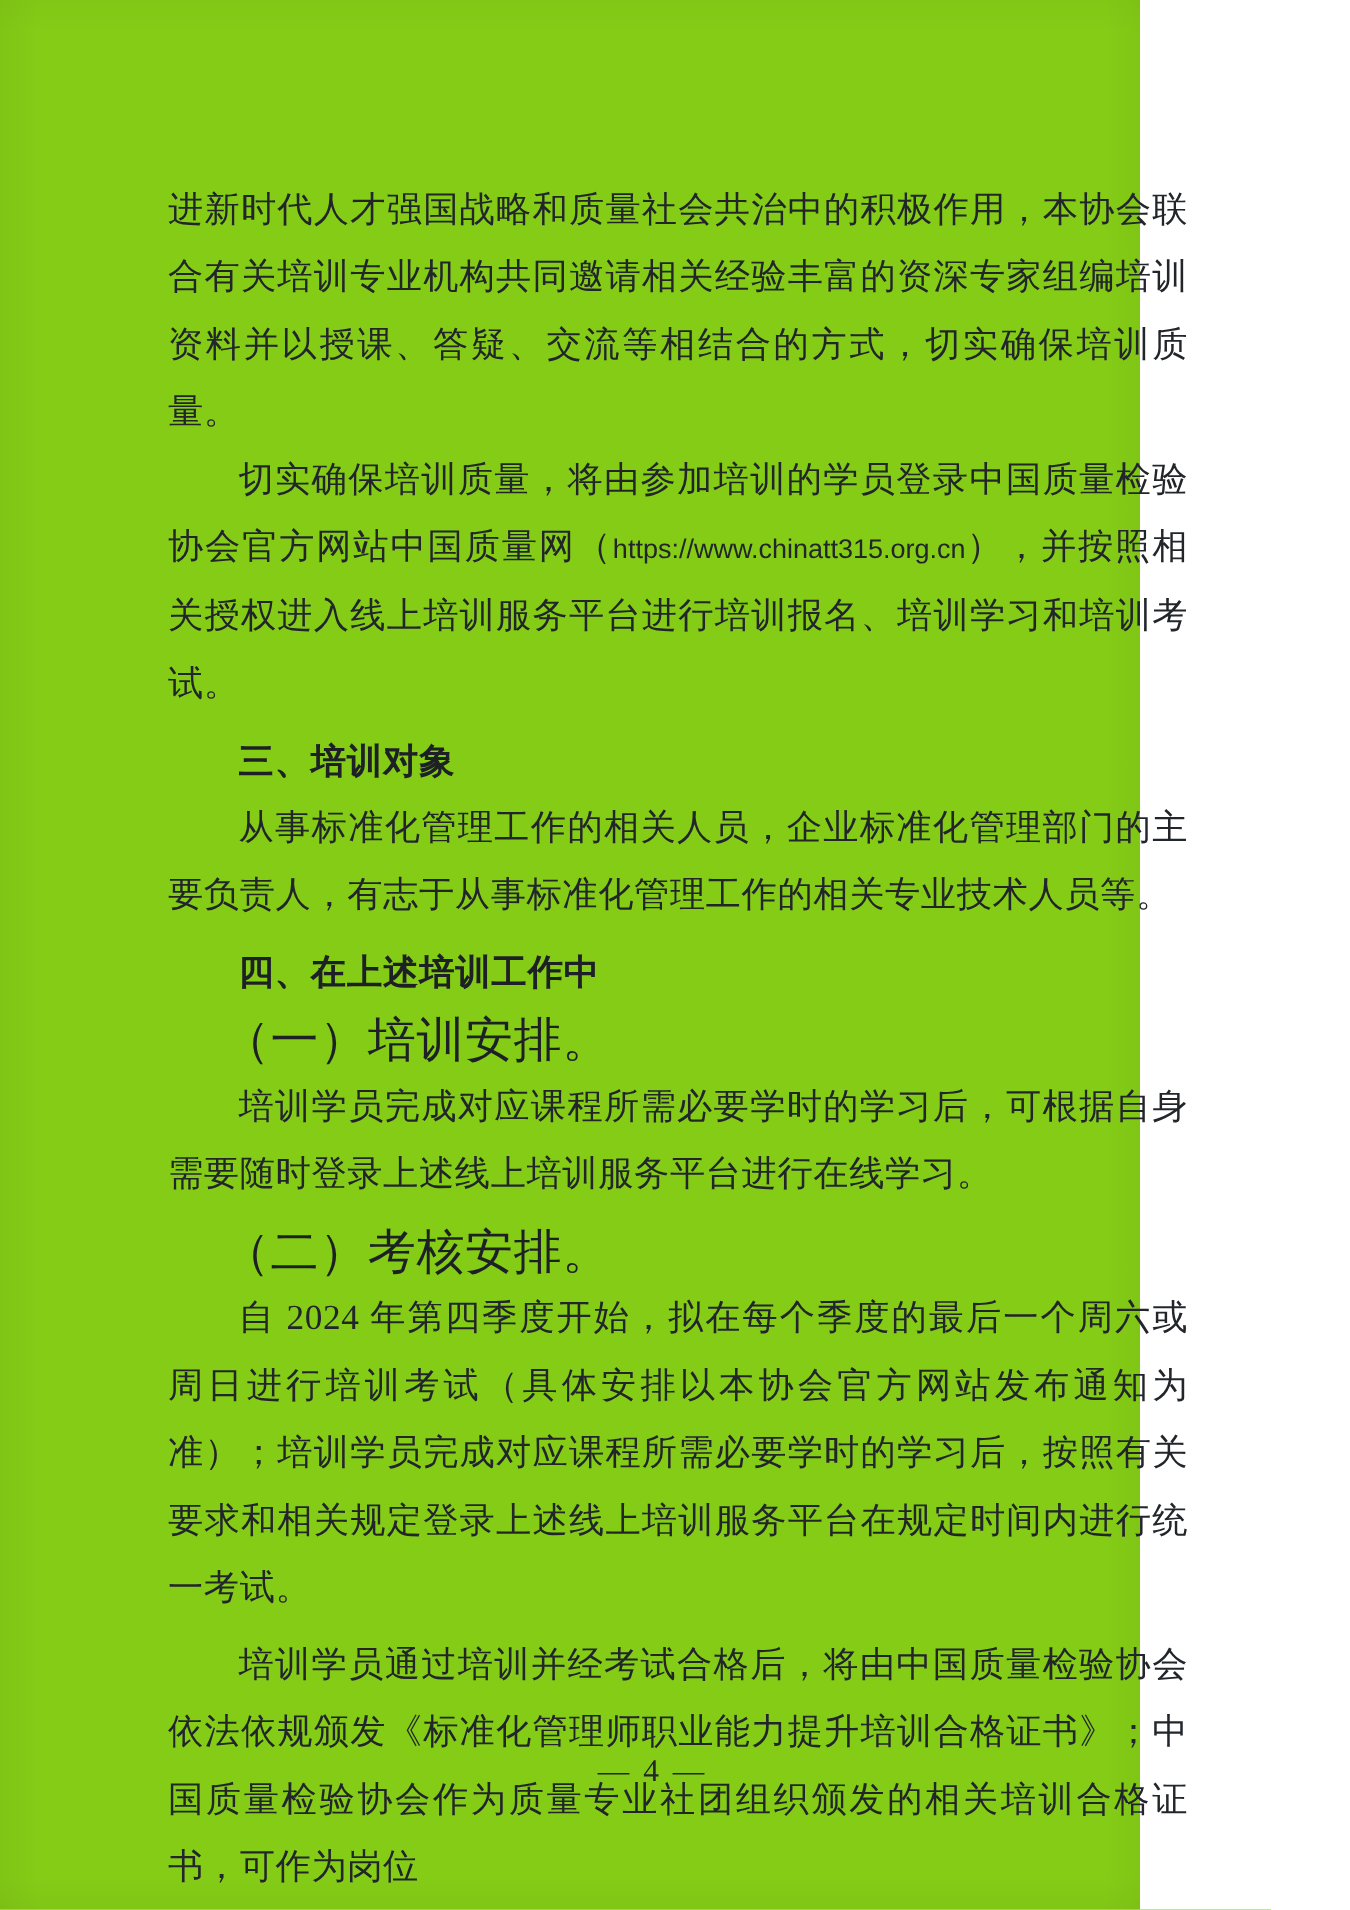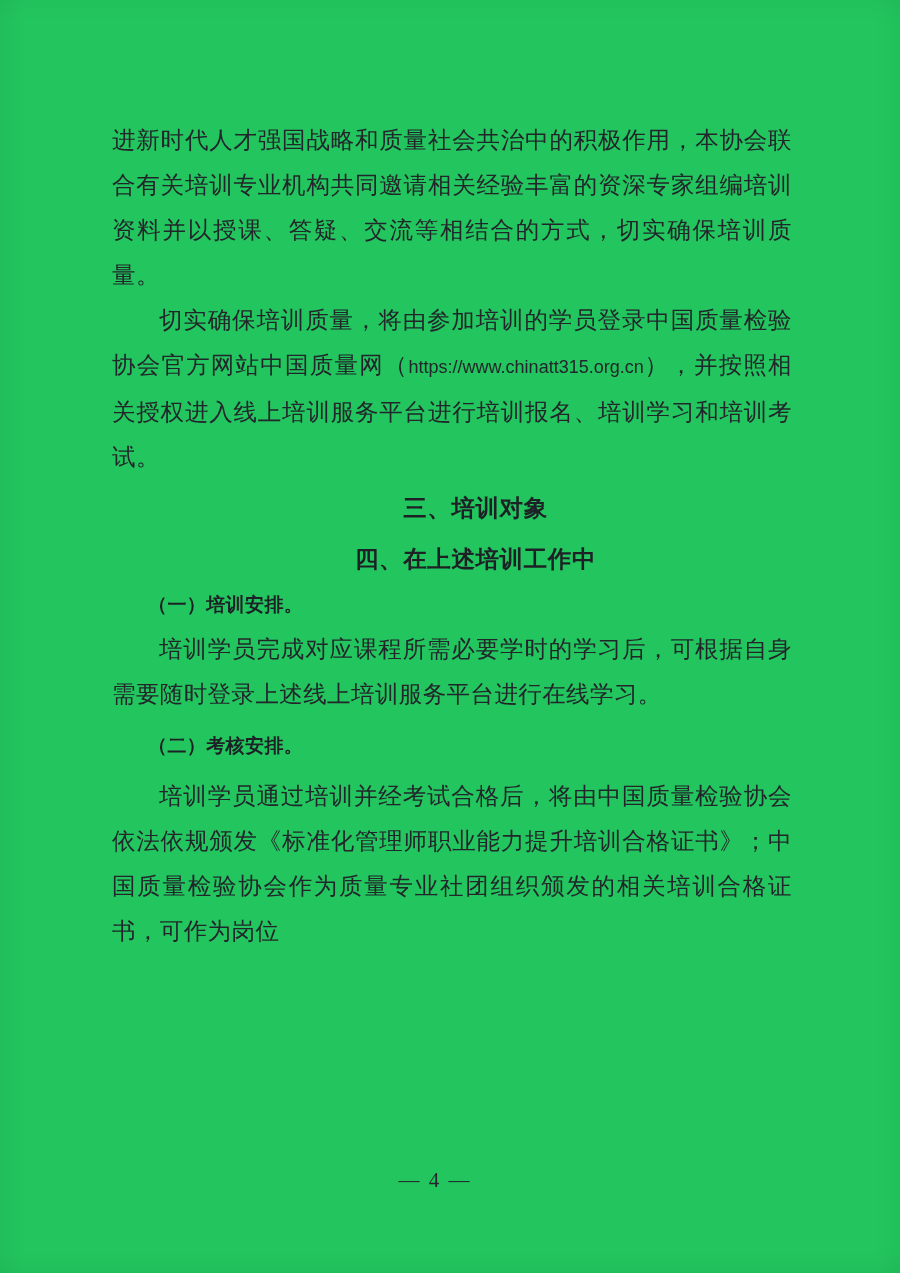--- a/index.html
+++ b/index.html
@@ -8,23 +8,23 @@
   }
   body {
     width: 900px;
     height: 1273px;
     background: #ffffff;
     font-family: "Liberation Serif", serif;
     overflow: hidden;
   }
   .page {
     position: relative;
-    width: 900px;
+    width: 760px;
     height: 1273px;
-    background: #22c55e;
+    background: #84cc16;
     box-sizing: border-box;
   }
   
   .page::before {
     content: "";
     position: absolute;
     inset: 0;
     background:
       linear-gradient(to right, rgba(0,0,0,0.035) 0px, rgba(0,0,0,0.0) 26px),
       linear-gradient(to left, rgba(0,0,0,0.030) 0px, rgba(0,0,0,0.0) 24px),
@@ -53,27 +53,26 @@
   }
   .heading {
     font-size: 23.5px;
     line-height: 45px;
     color: #1d2126;
     font-weight: bold;
     text-indent: 47px;
     letter-spacing: 0.6px;
     margin: 0;
     font-family: "Liberation Sans", sans-serif;
-    text-align: center;
   }
   .subheading {
-    font-size: 19px;
+    font-size: 32px;
     line-height: 45px;
     color: #1d2126;
-    font-weight: bold;
+    font-weight: normal;
     text-indent: 36px;
     letter-spacing: 0.4px;
     margin: 0;
     font-family: "Liberation Serif", serif;
   }
   .blk {
     margin-bottom: 0px;
   }
   .gap-sm { height: 6px; }
   .url {
@@ -104,33 +103,35 @@
   <div class="content">
 
     <p class="para blk">进新时代人才强国战略和质量社会共治中的积极作用，本协会联合有关培训专业机构共同邀请相关经验丰富的资深专家组编培训资料并以授课、答疑、交流等相结合的方式，切实确保培训质量。</p>
 
     <p class="para indent blk"><span>切实确保培训质量，将由参加培训的学员登录中国质量检验协会官方网站中国质量网（</span><span class="url">https://www.chinatt315.org.cn</span><span>），并按照相关授权进入线上培训服务平台进行培训报名、培训学习和培训考试。</span></p>
 
     <div class="gap-sm"></div>
 
     <p class="heading">三、培训对象</p>
 
+    <p class="para indent blk">从事标准化管理工作的相关人员，企业标准化管理部门的主要负责人，有志于从事标准化管理工作的相关专业技术人员等。</p>
 
     <div class="gap-sm"></div>
 
     <p class="heading">四、在上述培训工作中</p>
 
     <p class="subheading">（一）培训安排。</p>
 
     <p class="para indent blk">培训学员完成对应课程所需必要学时的学习后，可根据自身需要随时登录上述线上培训服务平台进行在线学习。</p>
 
     <div class="gap-sm"></div>
 
     <p class="subheading">（二）考核安排。</p>
 
+    <p class="para indent blk">自 2024 年第四季度开始，拟在每个季度的最后一个周六或周日进行培训考试（具体安排以本协会官方网站发布通知为准）；培训学员完成对应课程所需必要学时的学习后，按照有关要求和相关规定登录上述线上培训服务平台在规定时间内进行统一考试。</p>
 
     <div class="gap-sm"></div>
 
 
     <p class="para indent blk">培训学员通过培训并经考试合格后，将由中国质量检验协会依法依规颁发《标准化管理师职业能力提升培训合格证书》；中国质量检验协会作为质量专业社团组织颁发的相关培训合格证书，可作为岗位</p>
 
   </div>
 
   <div class="footer">
     <span class="pagenum-wrap">— 4 —</span>

